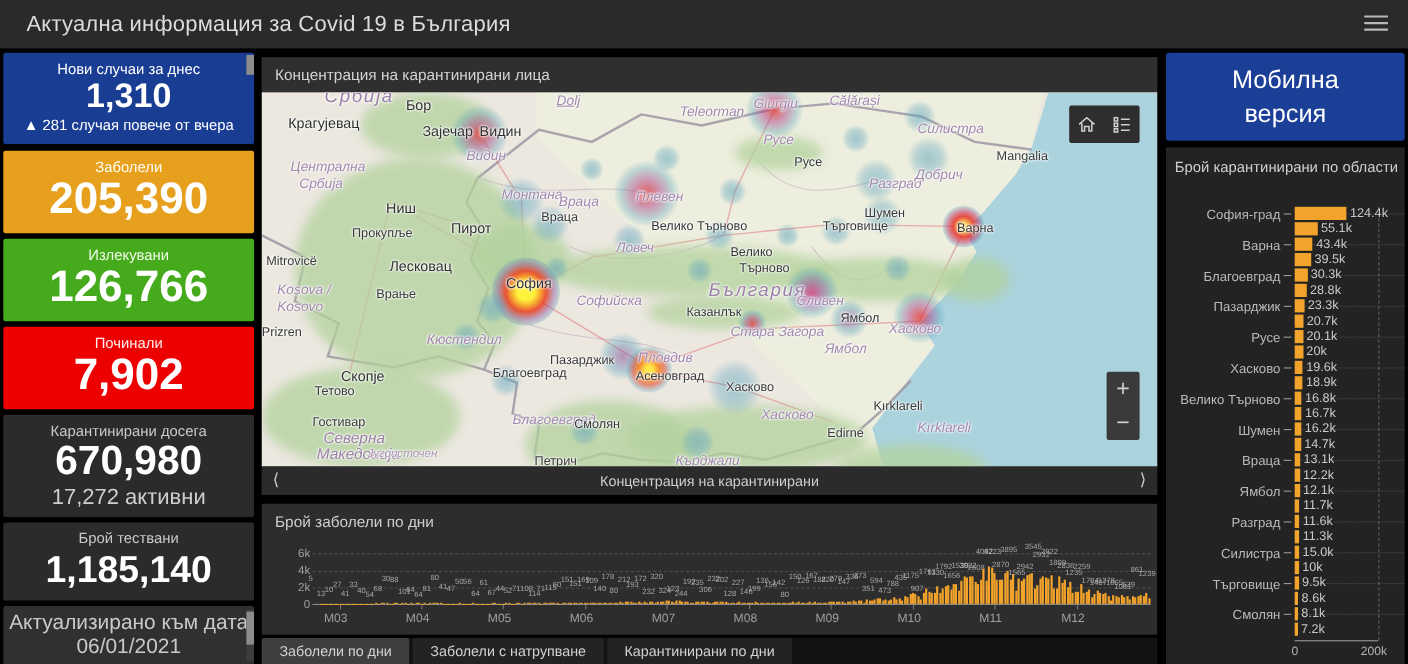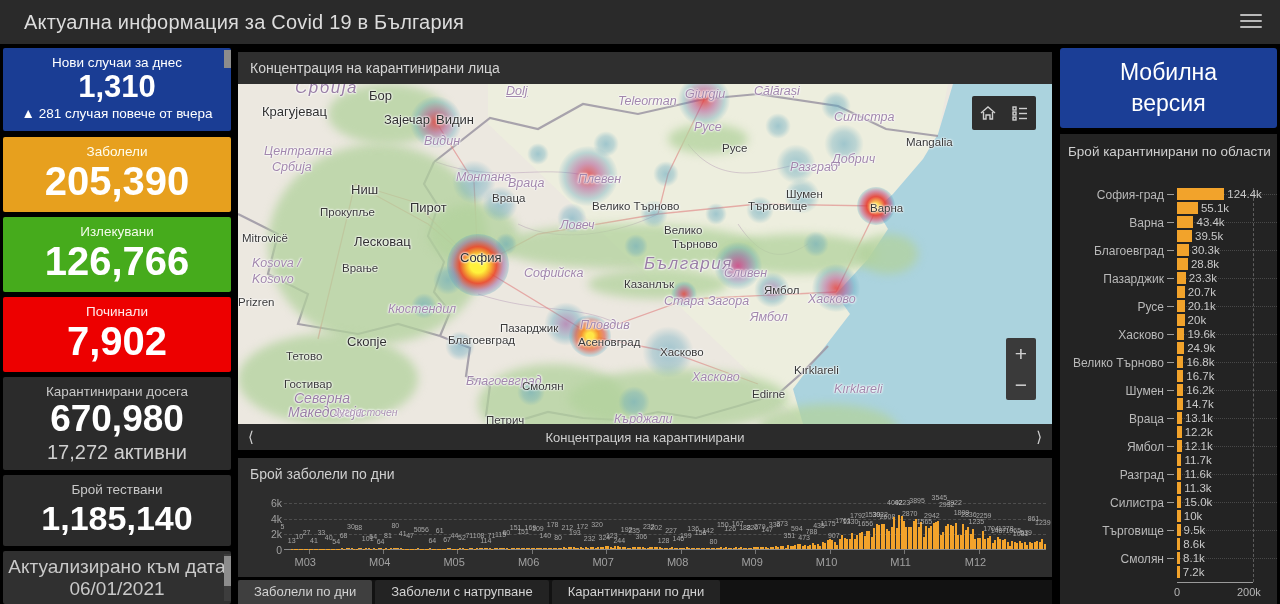--- a/index.html
+++ b/index.html
@@ -277,21 +277,21 @@
           <div class="mlabel ml-c" style="left: 262px; top: 238px;">Пазарджик</div>
           <div class="mlabel ml-c" style="left: 340px; top: 252px;">Асеновград</div>
           <div class="mlabel ml-c" style="left: 422px; top: 262px;">Хасково</div>
           <div class="mlabel ml-r" style="left: 454px; top: 286px;">Хасково</div>
           <div class="mlabel ml-r" style="left: 376px; top: 328px;">Кърджали</div>
           <div class="mlabel ml-c" style="left: 210px; top: 250px;">Благоевград</div>
           <div class="mlabel ml-r" style="left: 228px; top: 290px;">Благоевград</div>
           <div class="mlabel ml-c" style="left: 284px; top: 296px;">Смолян</div>
           <div class="mlabel ml-r" style="left: 570px; top: 208px;">Хасково</div>
           <div class="mlabel ml-c" style="left: 632px; top: 118px;">Варна</div>
-          <div class="mlabel ml-C" style="left: 72px; top: 250px; margin-left: 37px;">Скопје</div>
+          <div class="mlabel ml-C" style="left: 72px; top: 250px;">Скопје</div>
           <div class="mlabel ml-c" style="left: 48px; top: 266px;">Тетово</div>
           <div class="mlabel ml-c" style="left: 46px; top: 294px;">Гостивар</div>
           <div class="mlabel ml-R2" style="left: 56px; top: 306px;">Северна</div>
           <div class="mlabel ml-R2" style="left: 50px; top: 320px;">Македонија</div>
           <div class="mlabel ml-rs" style="left: 96px; top: 322px;">Југоисточен</div>
           <div class="mlabel ml-c" style="left: 248px; top: 330px;">Петрич</div>
           <div class="mlabel ml-c" style="left: 556px; top: 280px;">Kırklareli</div>
           <div class="mlabel ml-r" style="left: 596px; top: 298px;">Kırklareli</div>
           <div class="mlabel ml-c" style="left: 514px; top: 304px;">Edirne</div>
         </div>
@@ -818,21 +818,21 @@
         <div class="rrow-bar" style="left: 117px; top: 166px; width: 7.638px; background: rgb(242, 163, 43);"></div>
         <div class="rrow-val" style="left: 127.638px; top: 166px;">20.1k</div>
         <div class="rrow-bar" style="left: 117px; top: 180px; width: 7.6px; background: rgb(242, 163, 43);"></div>
         <div class="rrow-val" style="left: 127.6px; top: 180px;">20k</div>
         <div class="rrow-lbl" style="left: 0px; top: 194px;">Хасково</div>
         <div class="rrow-tick" style="left: 107px; top: 200px;"></div>
         <div class="rr-dot" style="left: 117px; top: 200px; width: 100px;"></div>
         <div class="rrow-bar" style="left: 117px; top: 194px; width: 7.448px; background: rgb(242, 163, 43);"></div>
         <div class="rrow-val" style="left: 127.448px; top: 194px;">19.6k</div>
         <div class="rrow-bar" style="left: 117px; top: 208px; width: 7.182px; background: rgb(242, 163, 43);"></div>
-        <div class="rrow-val" style="left: 127.182px; top: 208px;">24.9k</div>
+        <div class="rrow-val" style="left: 127.182px; top: 208px;">18.9k</div>
         <div class="rrow-lbl" style="left: 0px; top: 222px;">Велико Търново</div>
         <div class="rrow-tick" style="left: 107px; top: 228px;"></div>
         <div class="rr-dot" style="left: 117px; top: 228px; width: 100px;"></div>
         <div class="rrow-bar" style="left: 117px; top: 222px; width: 6.384px; background: rgb(242, 163, 43);"></div>
         <div class="rrow-val" style="left: 126.384px; top: 222px;">16.8k</div>
         <div class="rrow-bar" style="left: 117px; top: 236px; width: 6.346px; background: rgb(242, 163, 43);"></div>
         <div class="rrow-val" style="left: 126.346px; top: 236px;">16.7k</div>
         <div class="rrow-lbl" style="left: 0px; top: 250px;">Шумен</div>
         <div class="rrow-tick" style="left: 107px; top: 256px;"></div>
         <div class="rr-dot" style="left: 117px; top: 256px; width: 100px;"></div>

